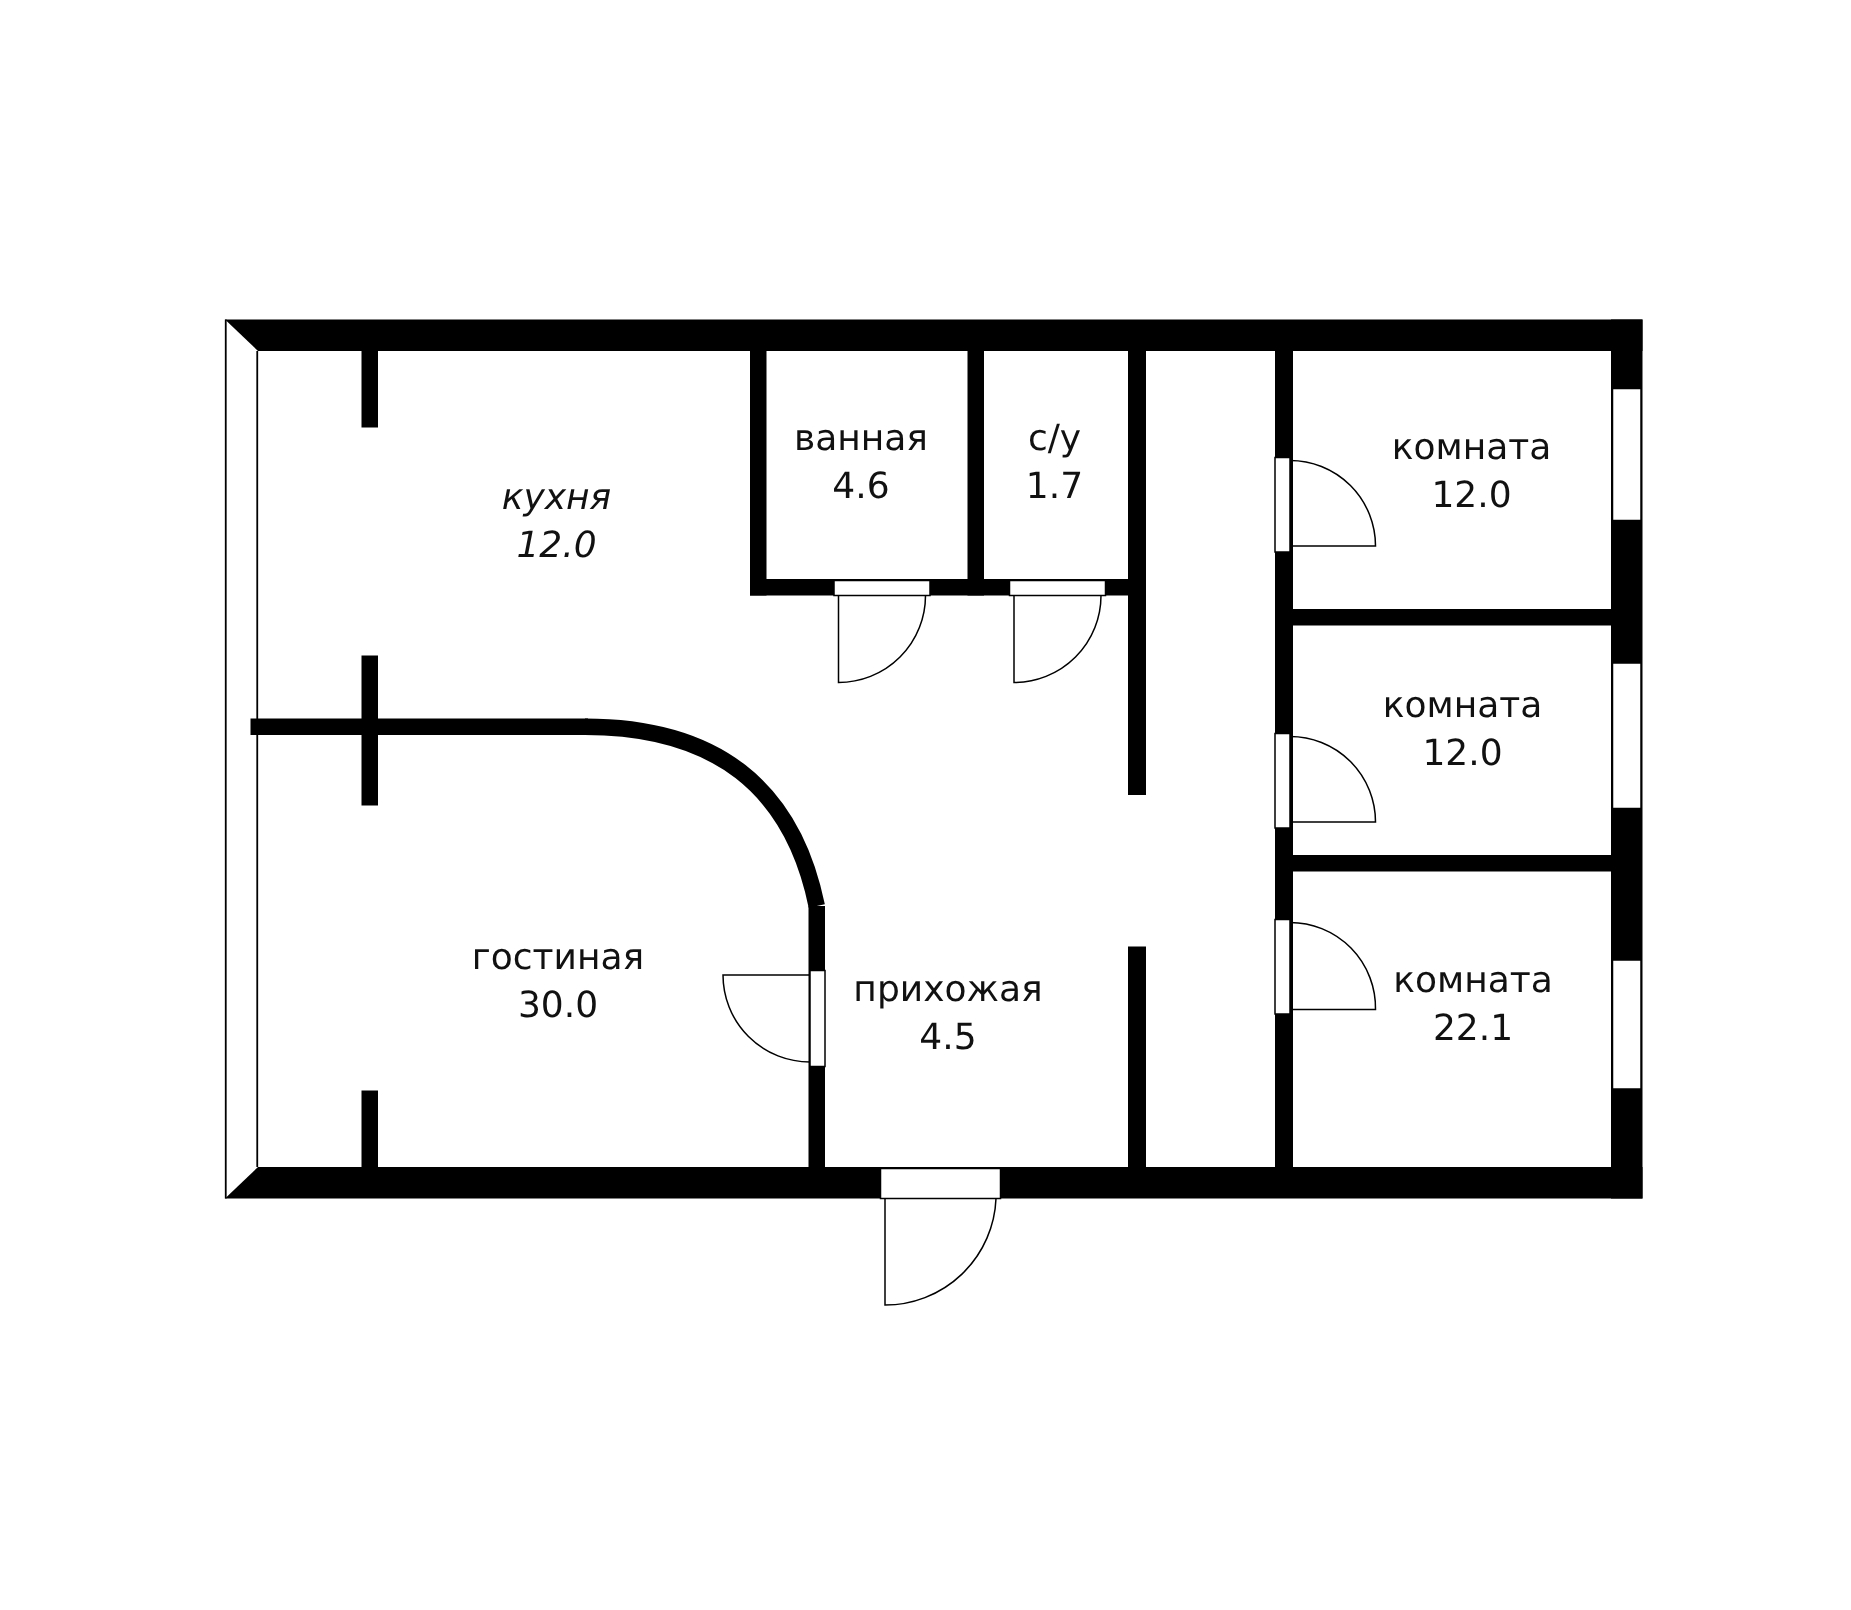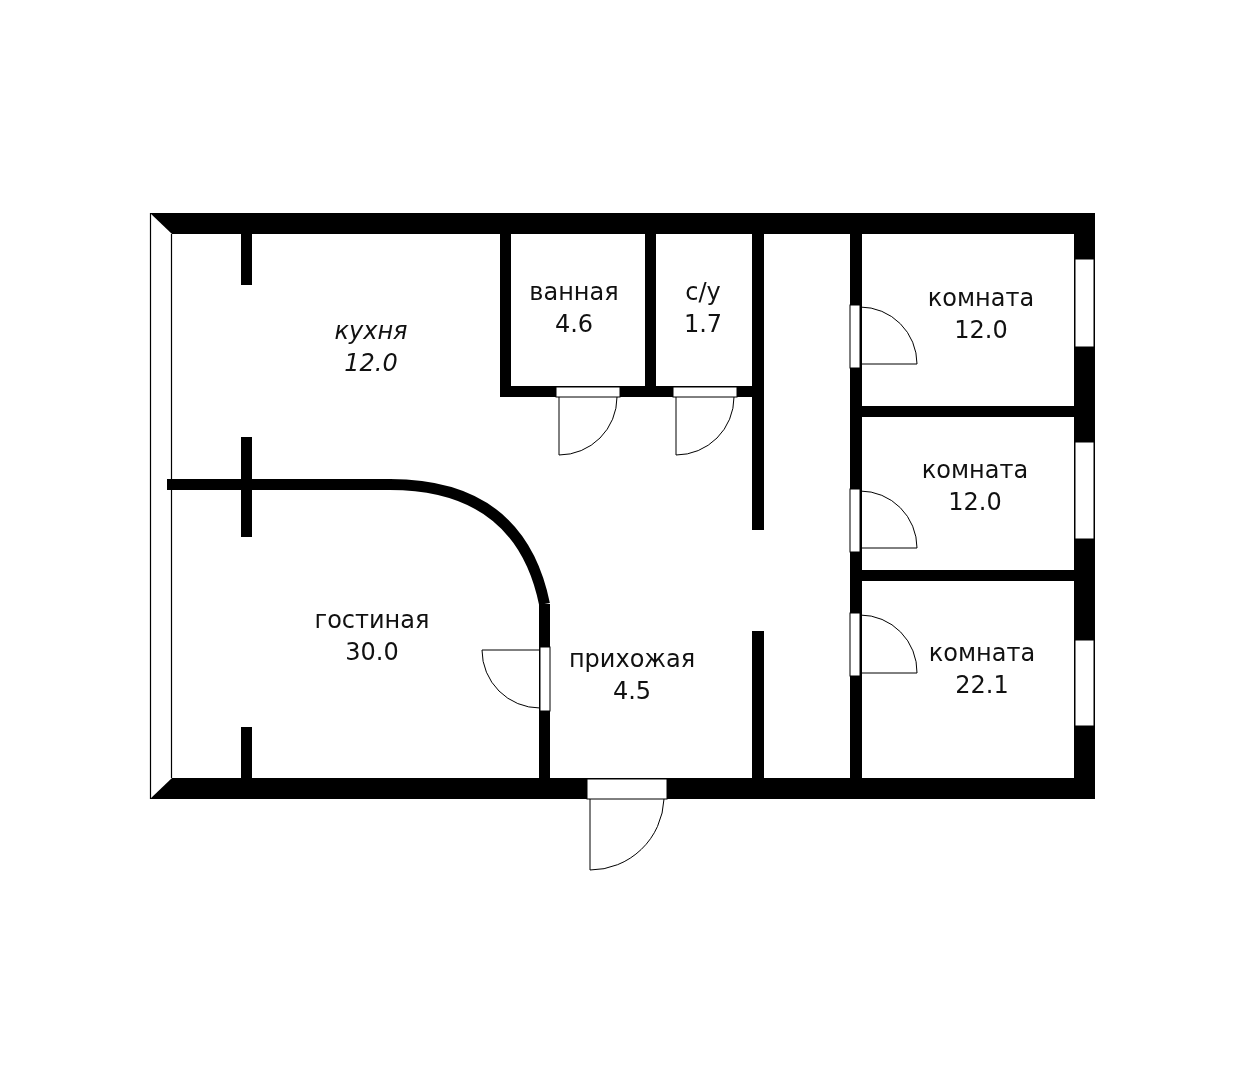--- a/index.html
+++ b/index.html
@@ -116,21 +116,21 @@
   <span>1.7</span>
 </div>
 <div class="room-label" style="left:981px; top:282px;">
   <span>комната</span>
   <span>12.0</span>
 </div>
 <div class="room-label" style="left:975px; top:454px;">
   <span>комната</span>
   <span>12.0</span>
 </div>
-<div class="room-label" style="left:372px; top:604px;">
+<div class="room-label" style="left:372px; top:622px;">
   <span>гостиная</span>
   <span>30.0</span>
 </div>
 <div class="room-label" style="left:632px; top:643px;">
   <span>прихожая</span>
   <span>4.5</span>
 </div>
 <div class="room-label" style="left:982px; top:637px;">
   <span>комната</span>
   <span>22.1</span>

